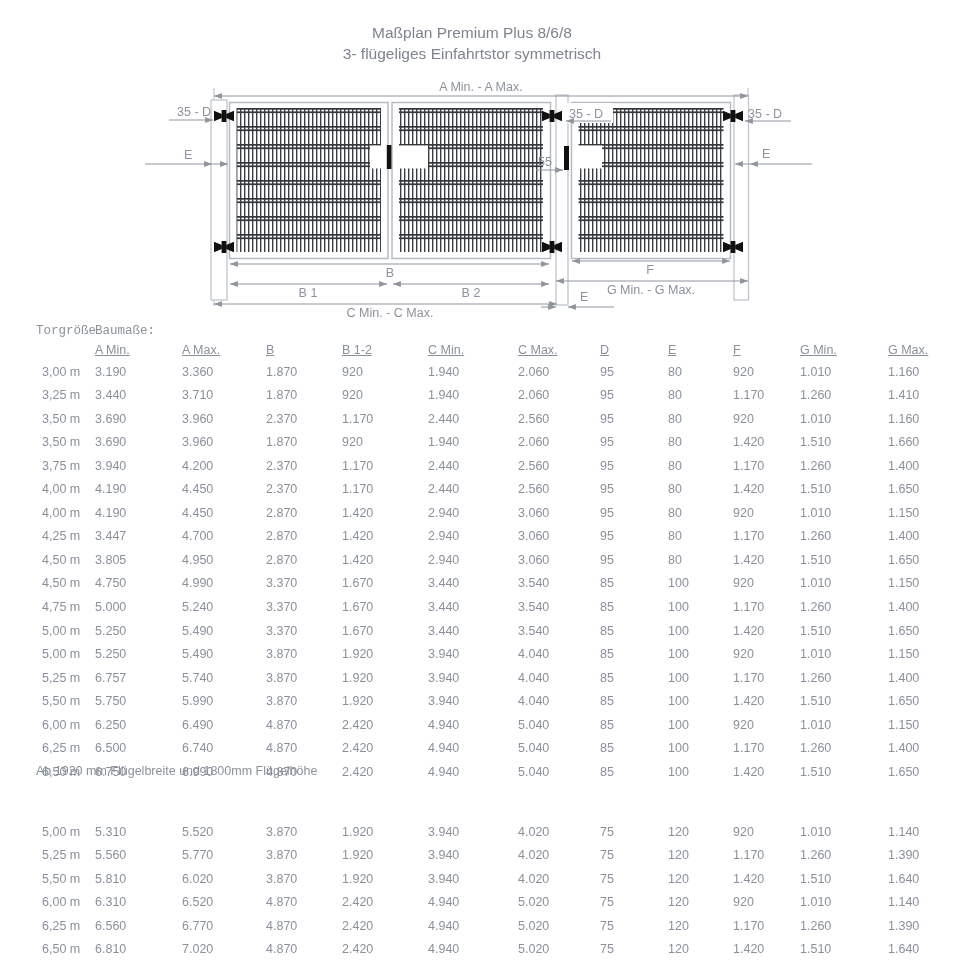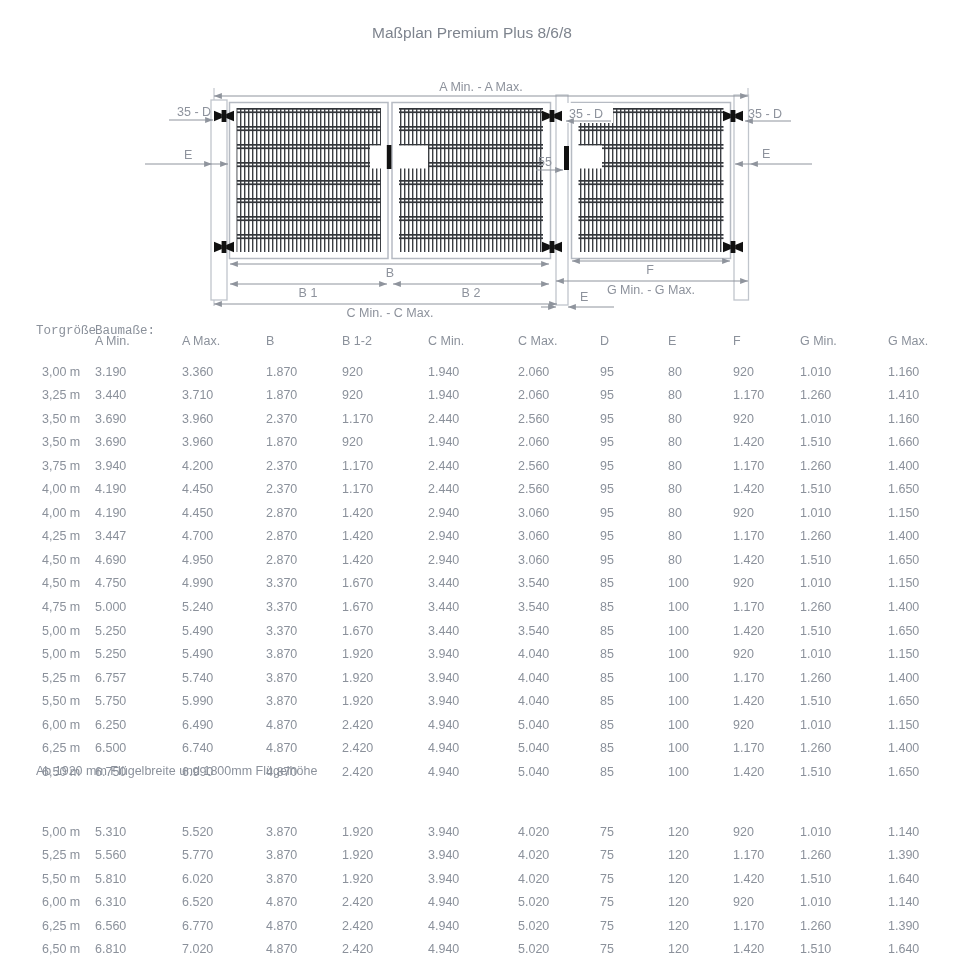--- a/index.html
+++ b/index.html
@@ -9,34 +9,35 @@
   .titles{position:absolute;top:22px;left:0;width:944px;text-align:center;
           color:#7e848e;font-size:15.5px;line-height:21px;}
   svg.diagram{position:absolute;top:0;left:0;pointer-events:none;}
   svg.diagram text{fill:#8d929c;font-size:12.5px;font-family:"Liberation Sans",sans-serif;}
   .tbl{position:absolute;left:0;top:0;width:960px;color:#8b919b;font-size:12.5px;}
   .grid-row{display:grid;grid-template-columns:59px 87px 84px 76px 86px 90px 82px 68px 65px 67px 88px 70px;
             align-items:end;height:23.55px;}
   .grid-row span{display:block;line-height:14px;white-space:nowrap;}
   .grid-row span:first-child{padding-left:6px;}
   .thead1{position:absolute;left:36px;top:324px;display:grid;grid-template-columns:59px auto;line-height:14px;font-family:Liberation Mono, monospace;}
-  .thead2{position:absolute;left:36px;top:332px;height:16px;}
+  .thead2{position:absolute;left:36px;top:341px;height:16px;text-decoration:underline;}
   .thead2 .grid-row{height:16px;}
   .thead2 .grid-row span:first-child{padding-left:0;}
   #sec1{position:absolute;left:36px;top:355px;}
   .note{position:absolute;left:36px;top:764px;line-height:14px;}
   #sec2{position:absolute;left:36px;top:815px;}
 </style>
 </head>
 <body>
 
 <div class="sheet">
 
   <div class="titles">
     <div>Maßplan Premium Plus 8/6/8</div>
+    <div>3- flügeliges Einfahrtstor symmetrisch</div>
   </div>
 
   <svg class="diagram" width="960" height="330" viewBox="0 0 960 330">
     <defs>
       <marker id="aR" viewBox="0 0 10 8" refX="9" refY="4" markerWidth="9" markerHeight="7" orient="auto">
         <path d="M0,0.6 L9,4 L0,7.4 Z" fill="#8f949d"></path>
       </marker>
       <marker id="aL" viewBox="0 0 10 8" refX="1" refY="4" markerWidth="9" markerHeight="7" orient="auto">
         <path d="M10,0.6 L1,4 L10,7.4 Z" fill="#8f949d"></path>
       </marker>
@@ -266,21 +267,21 @@
           <span>2.940</span>
           <span>3.060</span>
           <span>95</span>
           <span>80</span>
           <span>1.170</span>
           <span>1.260</span>
           <span>1.400</span>
         </div>
         <div class="grid-row">
           <span>4,50 m</span>
-          <span>4.690</span>
+          <span>3.805</span>
           <span>4.950</span>
           <span>2.870</span>
           <span>1.420</span>
           <span>2.940</span>
           <span>3.060</span>
           <span>95</span>
           <span>80</span>
           <span>1.420</span>
           <span>1.510</span>
           <span>1.650</span>

